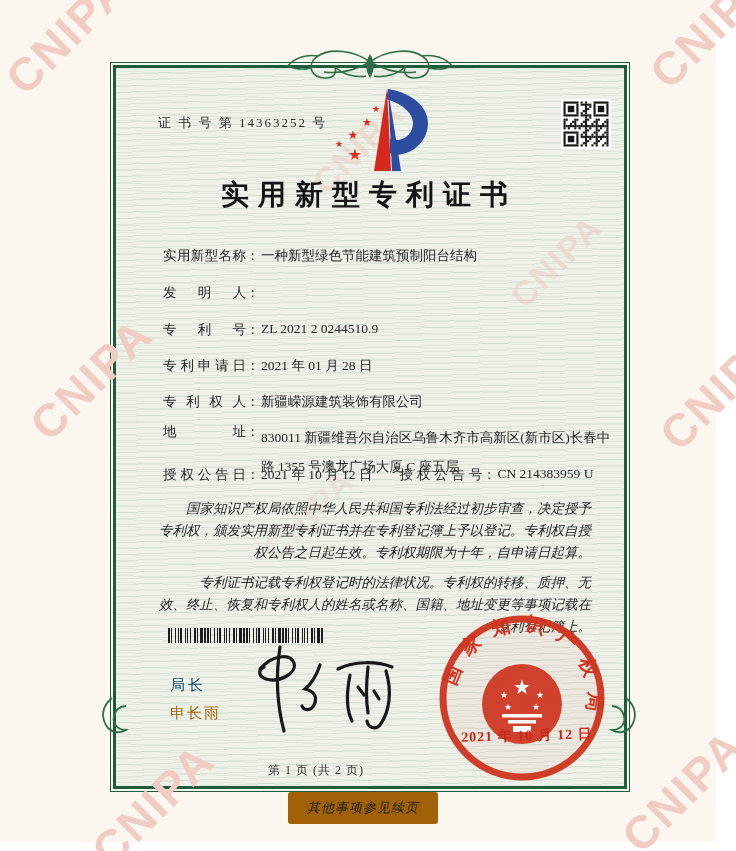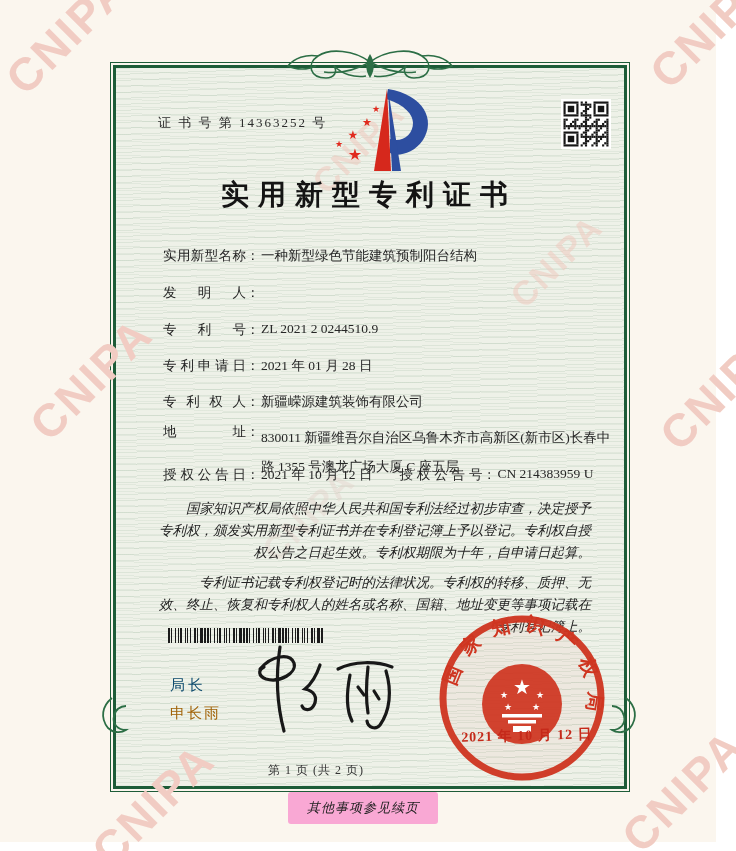--- a/index.html
+++ b/index.html
@@ -48,21 +48,21 @@
   .signer-title{position:absolute;left:170px;top:676px;font-size:15px;letter-spacing:3px;color:#0c4a6e;z-index:2;}
   .signer-name{position:absolute;left:170px;top:704px;font-size:15px;letter-spacing:2px;color:#a16207;z-index:2;}
   .signature{position:absolute;left:250px;top:643px;z-index:2;}
 
   .seal{position:absolute;left:436px;top:612px;z-index:4;}
   .seal-date{position:absolute;left:448px;top:727px;width:158px;text-align:center;z-index:5;
              font-weight:700;font-size:14px;letter-spacing:1px;color:#c5291a;transform:rotate(-1.5deg);}
 
   .pageno{position:absolute;left:110px;top:762px;width:412px;text-align:center;
           font-size:12px;color:#333;z-index:2;letter-spacing:1px;}
-  .footnote{position:absolute;left:288px;top:792px;background:#f9a8d4;border-radius:3px;
+  .footnote{position:absolute;left:288px;top:792px;background:#a16207;border-radius:3px;
             padding:7px 19px;font-style:italic;font-size:13px;color:#222;z-index:2;letter-spacing:1px;}
 </style>
 </head>
 <body>
 
 <div id="page">
 
   <div class="edge-right"></div>
   <div class="edge-bottom"></div>
 

